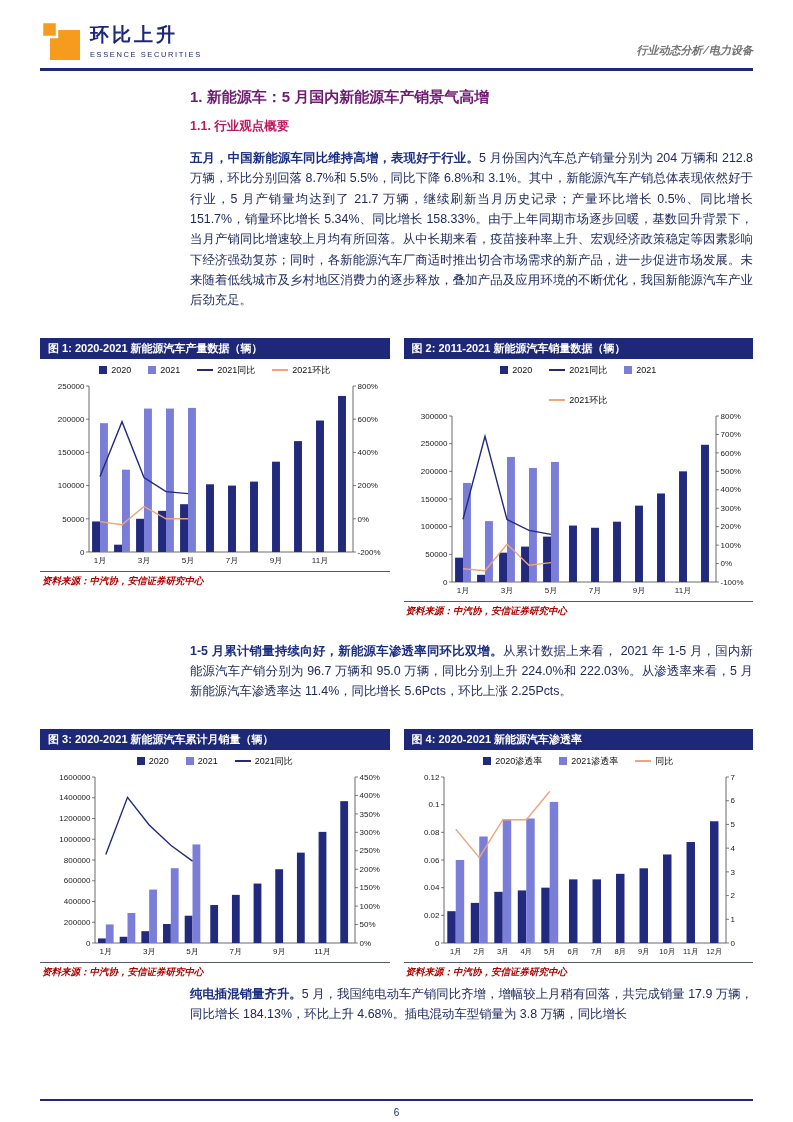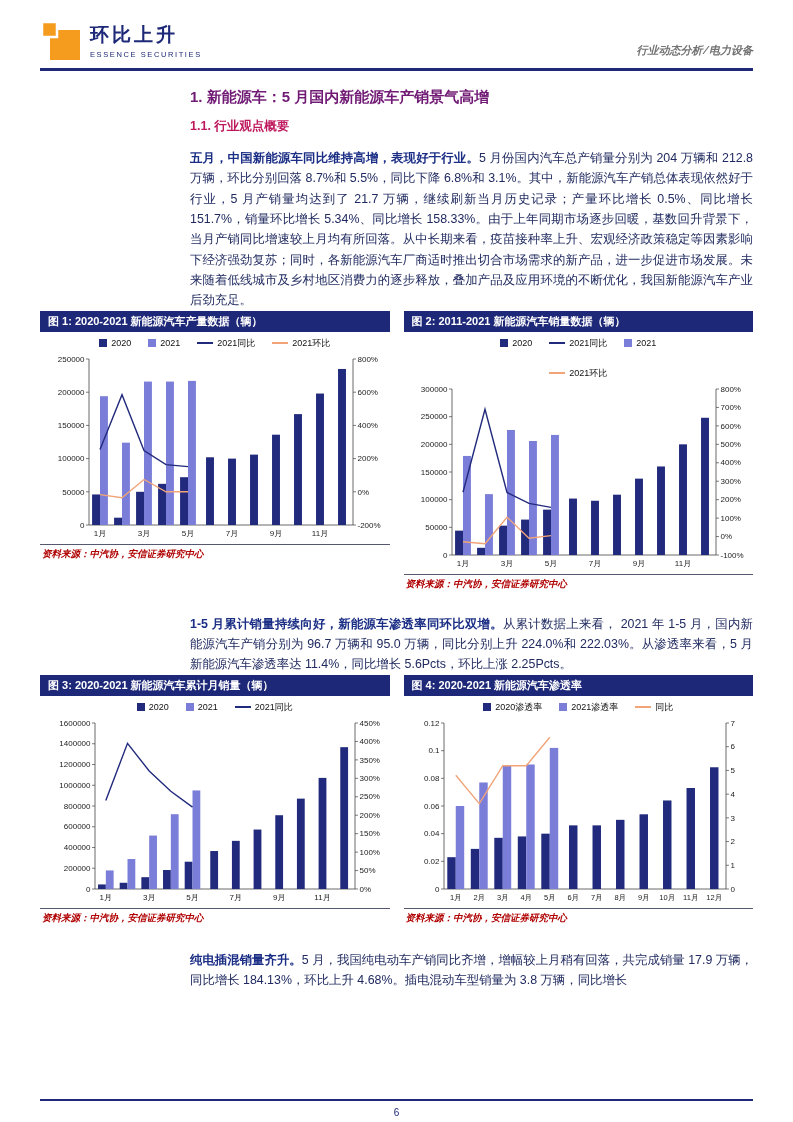--- a/index.html
+++ b/index.html
@@ -22,21 +22,21 @@
   .content { margin: 0 40px; }
   .section-title {
     margin: 16px 0 0 150px; font-size: 15px; font-weight: bold; color: #701a75; line-height: 20px;
   }
   .subsection-title { margin: 11px 0 0 150px; font-size: 12.5px; font-weight: bold; color: #be185d; }
   p.body-para {
     margin: 13px 0 0 150px; font-size: 12.4px; line-height: 1.64; text-align: justify; color: #202a60;
   }
   p.body-para .lead { font-weight: bold; color: #1b2e85; }
   
-  .fig-row { display: flex; gap: 14px; margin-top: 0; }
+  .fig-row { display: flex; gap: 14px; margin-top: 27px; }
   .figure { flex: 1; min-width: 0; }
   .fig-title {
     background: #1e2878; color: #ffffff; font-size: 11px; font-weight: bold;
     padding: 4px 8px; line-height: 13px;
   }
   .fig-legend {
     display: flex; justify-content: center; align-items: center; flex-wrap: wrap;
     column-gap: 14px; row-gap: 1px; font-size: 9px; color: #111; margin: 5px auto 0 auto; gap: 17px;
   }
   .fig-legend.legend-wrap { max-width: 165px; }
@@ -418,21 +418,21 @@
             <rect x="231.52" y="99.3" width="8.459999999999999" height="74.7" fill="#212a7c"></rect>
             <rect x="255.02" y="85.46666666666667" width="8.459999999999999" height="88.53333333333333" fill="#212a7c"></rect>
             <rect x="278.52" y="73.01666666666668" width="8.459999999999999" height="100.98333333333332" fill="#212a7c"></rect>
             <rect x="302.02" y="52.26666666666668" width="8.459999999999999" height="121.73333333333332" fill="#212a7c"></rect>
             <path d="M 47.8 60.2 L 71.3 88.6 L 94.8 50.7 L 118.3 50.7 L 141.8 22.2" fill="none" stroke="#f0a478" stroke-width="1.4"></path>
           </svg>
         <div class="fig-source">资料来源：中汽协，安信证券研究中心</div>
       </div>
     </div>
 
-    <p class="body-para" style="margin-top:20px"><span class="lead">纯电插混销量齐升。</span><span>5 月，我国纯电动车产销同比齐增，增幅较上月稍有回落，共完成销量 17.9 万辆，同比增长 184.13%，环比上升 4.68%。插电混动车型销量为 3.8 万辆，同比增长</span></p>
+    <p class="body-para" style="margin-top:0"><span class="lead">纯电插混销量齐升。</span><span>5 月，我国纯电动车产销同比齐增，增幅较上月稍有回落，共完成销量 17.9 万辆，同比增长 184.13%，环比上升 4.68%。插电混动车型销量为 3.8 万辆，同比增长</span></p>
 
   </div>
 
   <div class="footer">
     <div class="page-num">6</div>
   </div>
 
 </div>
 
 </body></html>

